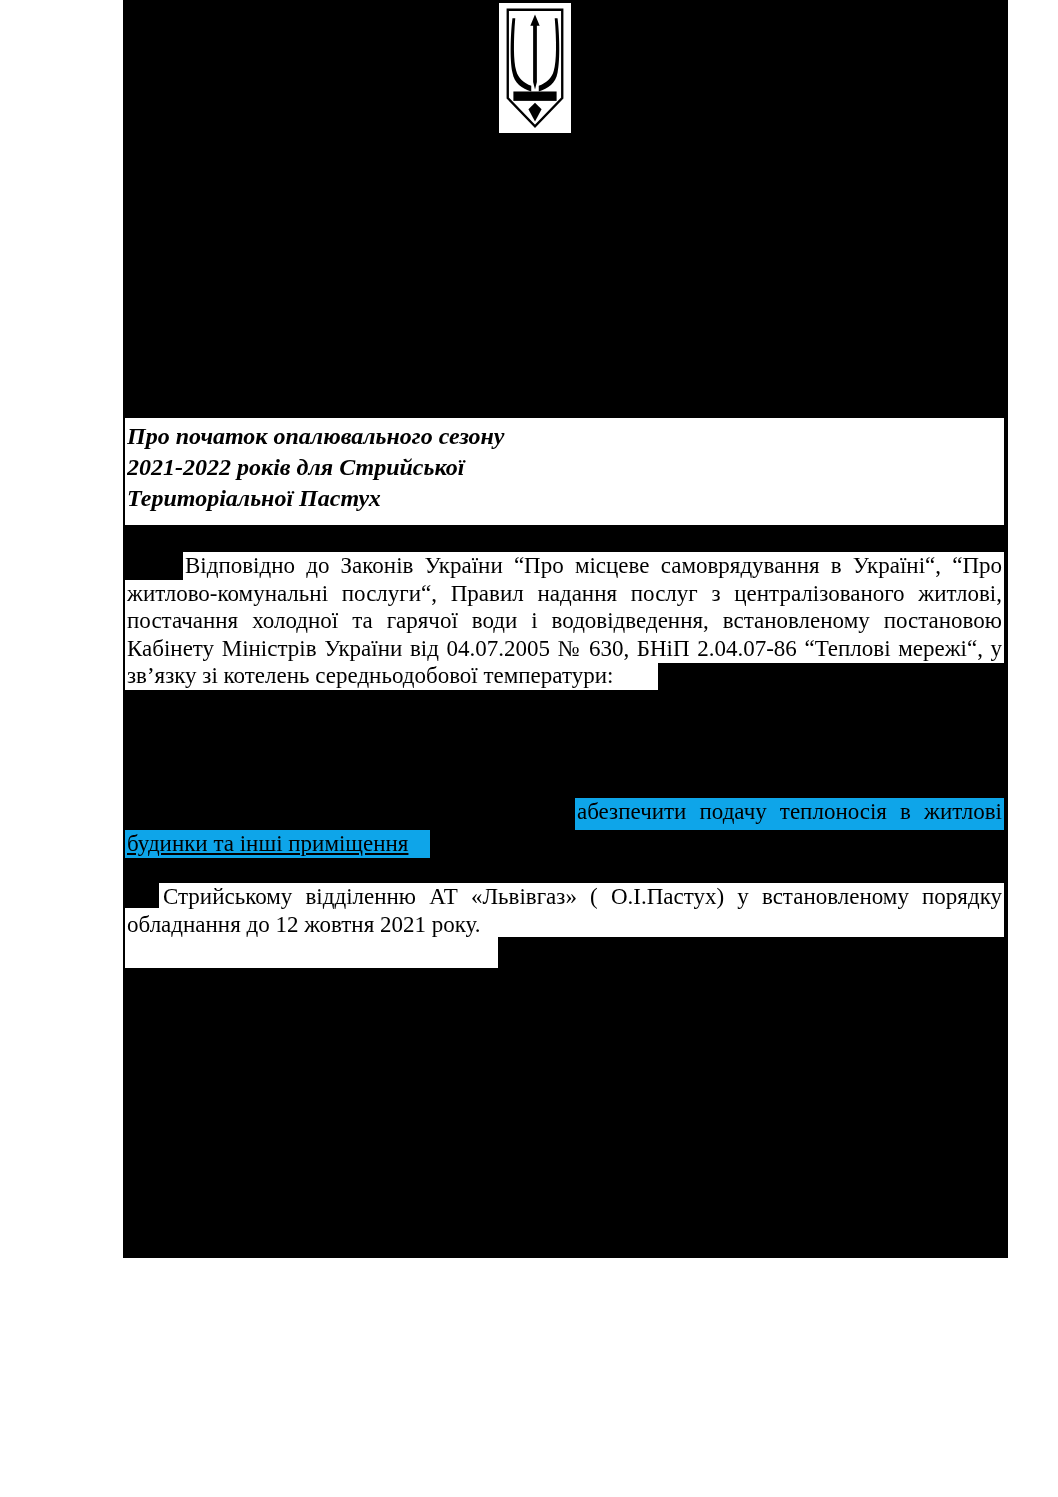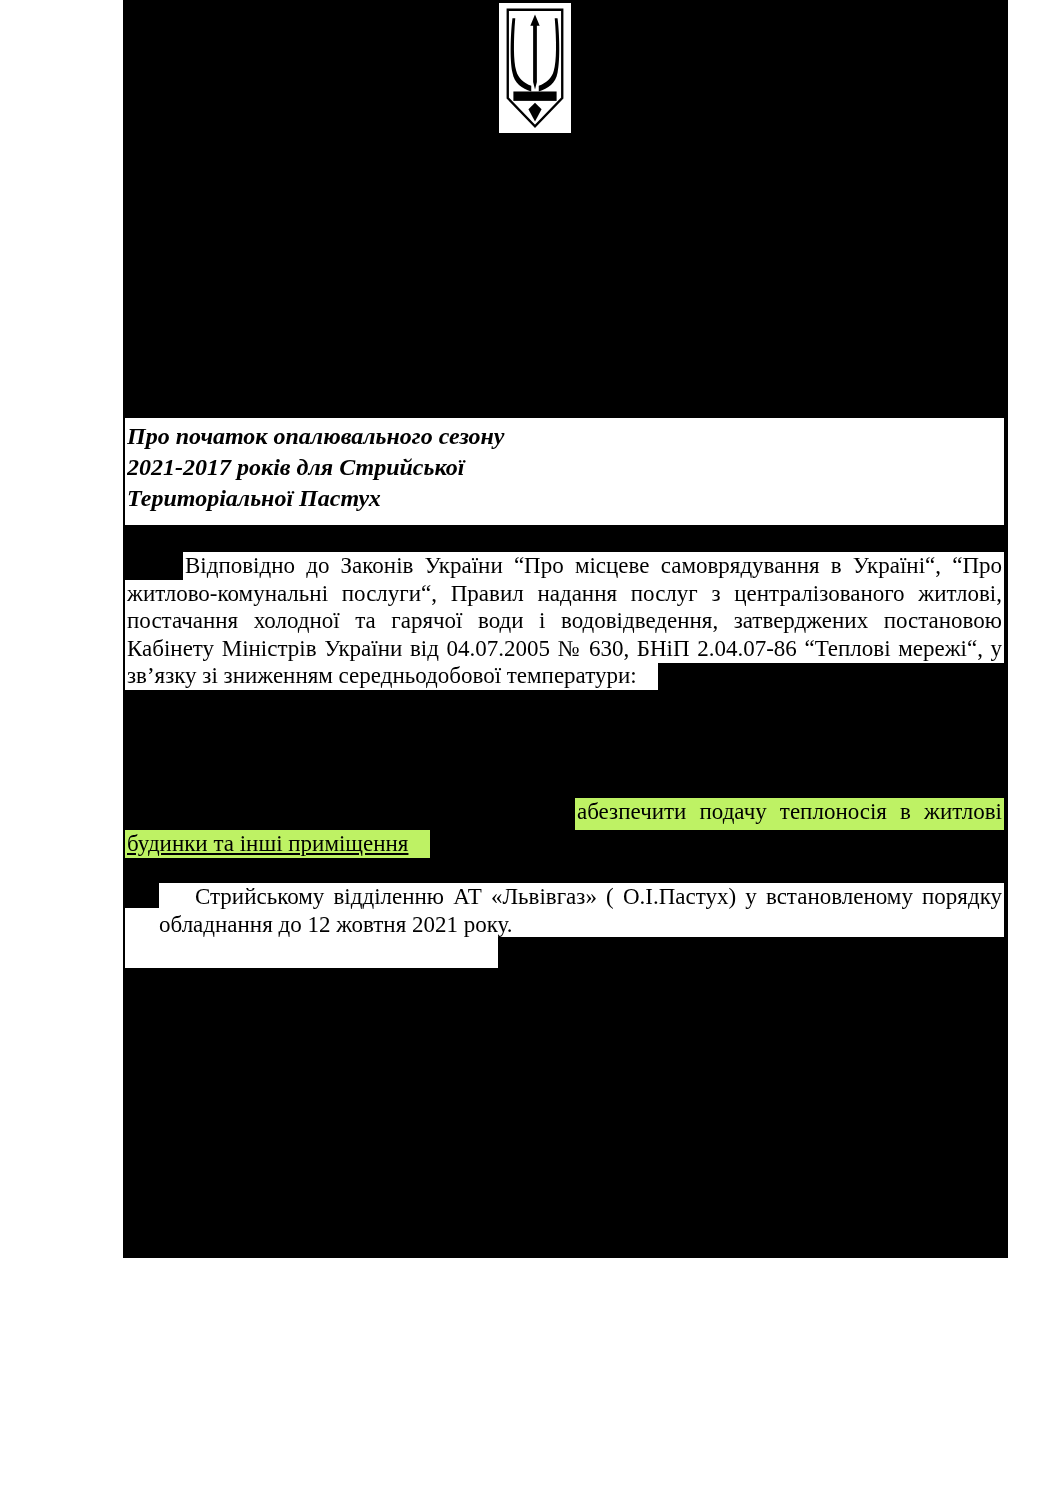--- a/index.html
+++ b/index.html
@@ -25,24 +25,24 @@
     font-size:24px; font-weight:bold; font-style:italic; line-height:31px;
     white-space:nowrap; overflow:hidden;
   }
   
   .para { position:absolute; background:#fff; box-sizing:border-box; }
   .bline {
     font-size:23px; line-height:27.5px; box-sizing:border-box;
     padding:0 6px 0 4px; white-space:nowrap; overflow:hidden;
   }
   .just { text-align:justify; text-align-last:justify; }
-  .p2 .bline { line-height:28px;margin-left:32px; }
+  .p2 .bline { line-height:28px; }
   .indent1 { padding-left:62px; }
   .indent2 { padding-left:40px; }
-  .frag-white { position:absolute; background:#bef264; box-sizing:border-box; overflow:hidden; }
+  .frag-white { position:absolute; background:#0ea5e9; box-sizing:border-box; overflow:hidden; }
 </style>
 </head>
 <body>
 
 <div class="page">
 
   <div class="abs black" style="left:123px; top:0; width:885px; height:418px;">
     <div class="emblem-box">
       <svg width="62" height="124" viewBox="0 0 66 130">
         <path d="M4,3 H62 V97 L33,127 L4,97 Z" fill="#ffffff" stroke="#000000" stroke-width="2.5"></path>
@@ -50,32 +50,32 @@
         <path d="M12,12 C10,36 10,58 13,68 C15,76 21,81 29,84 L29,90 C19,87 11,81 9,70 C6,56 7,28 9,12 Z" fill="#000000"></path>
         <path d="M54,12 C56,36 56,58 53,68 C51,76 45,81 37,84 L37,90 C47,87 55,81 57,70 C60,56 59,28 57,12 Z" fill="#000000"></path>
         <rect x="10" y="90" width="46" height="10" fill="#000000"></rect>
         <path d="M33,102 L26,109 L33,122 L40,109 Z" fill="#000000"></path>
       </svg>
     </div>
   </div>
 
   <div class="title-section">
     <div class="title-line">Про початок опалювального сезону</div>
-    <div class="title-line">2021-2017 років для Стрийської</div>
+    <div class="title-line">2021-2022 років для Стрийської</div>
     <div class="title-line">Територіальної Пастух</div>
   </div>
 
   <div class="abs black" style="left:123px; top:525px; width:885px; height:27px;"></div>
 
   <div class="para" style="left:123px; top:552px; width:885px; height:138px;">
     <div class="bline just indent1">Відповідно до Законів України “Про місцеве самоврядування в Україні“, “Про</div>
     <div class="bline just">житлово-комунальні послуги“, Правил надання послуг з централізованого житлові,</div>
-    <div class="bline just">постачання холодної та гарячої води і водовідведення, затверджених постановою</div>
+    <div class="bline just">постачання холодної та гарячої води і водовідведення, встановленому постановою</div>
     <div class="bline just">Кабінету Міністрів України від 04.07.2005 № 630, БНіП 2.04.07-86 “Теплові мережі“, у</div>
-    <div class="bline">зв’язку зі зниженням середньодобової температури:</div>
+    <div class="bline">зв’язку зі котелень середньодобової температури:</div>
   </div>
 
   <div class="abs black" style="left:123px; top:549px; width:60px; height:31px;"></div>
 
   <div class="abs black" style="left:658px; top:663px; width:350px; height:30px;"></div>
 
   <div class="abs black" style="left:123px; top:690px; width:885px; height:108px;"></div>
 
   <div class="abs black" style="left:123px; top:798px; width:452px; height:32px;"></div>
   <div class="frag-white" style="left:575px; top:798px; width:433px; height:32px;">

